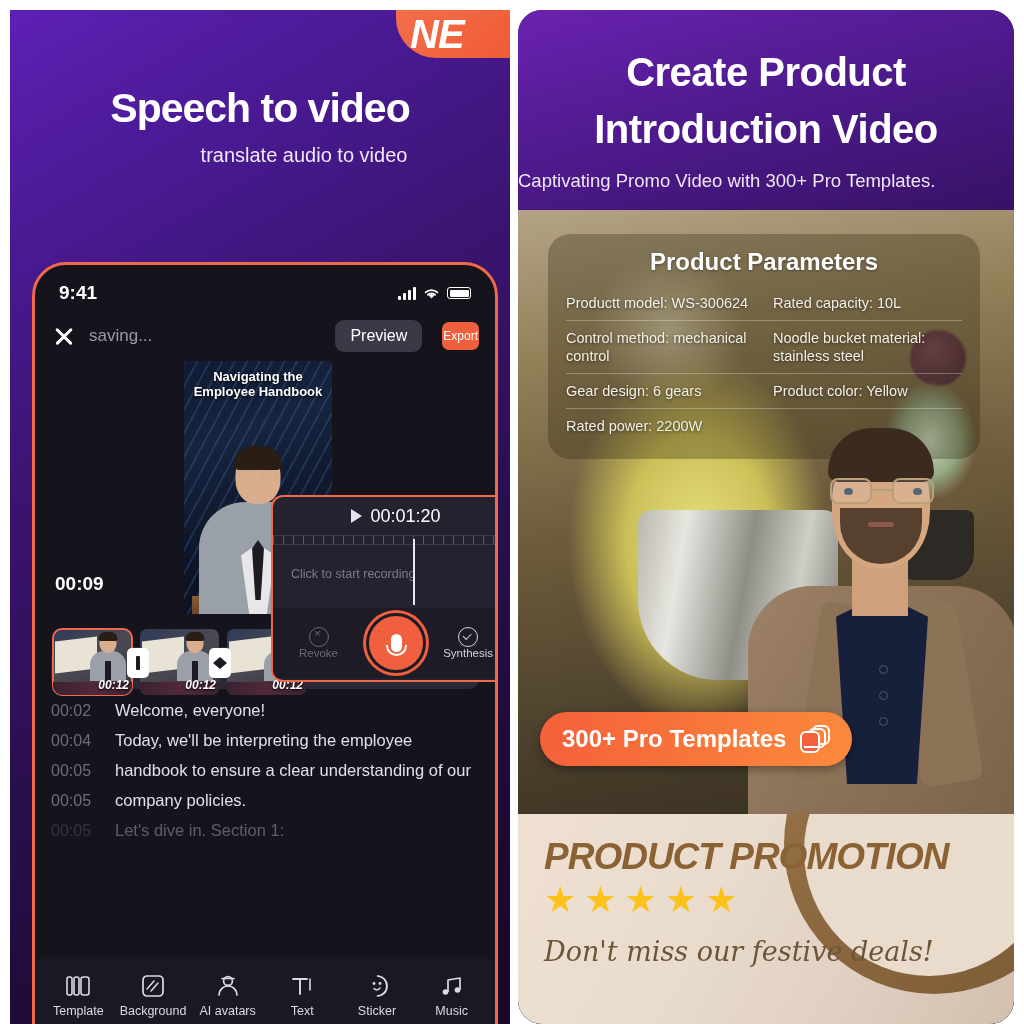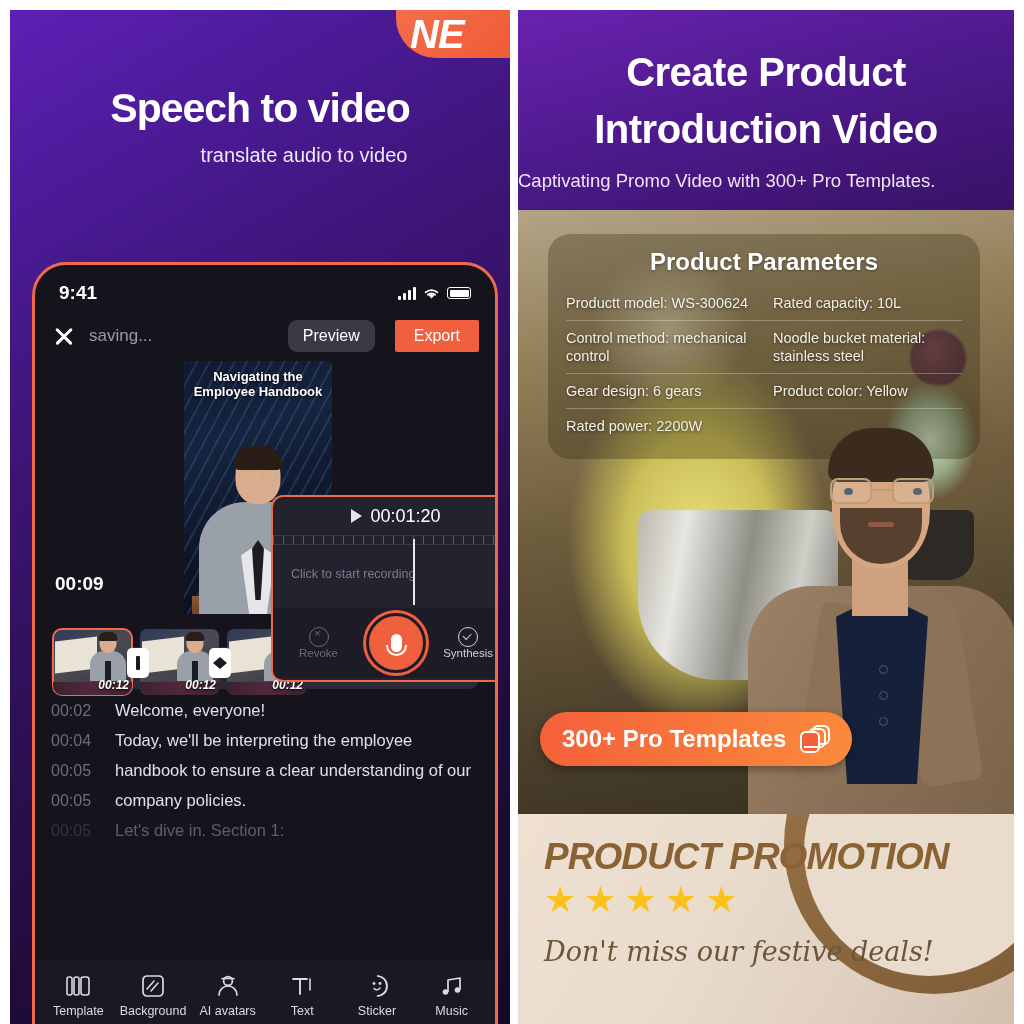--- a/index.html
+++ b/index.html
@@ -46,21 +46,21 @@
   .bars i:nth-child(3){height:10px;} .bars i:nth-child(4){height:13px;}
   .batt{width:24px;height:12px;border:1.5px solid #fff;border-radius:3px;padding:1.5px;box-sizing:border-box;}
   .batt span{display:block;width:100%;height:100%;background:#fff;border-radius:1px;}
 
   .topbar{height:50px;display:flex;align-items:center;padding:0 16px;box-sizing:border-box;gap:12px;}
   .x-icon{width:26px;height:26px;position:relative;flex:0 0 auto;}
   .x-icon:before,.x-icon:after{content:"";position:absolute;left:2px;top:12px;width:22px;height:2.6px;background:#fff;border-radius:2px;}
   .x-icon:before{transform:rotate(45deg);} .x-icon:after{transform:rotate(-45deg);}
   .saving{color:#9c98a8;font-size:17px;flex:1;}
   .btn-preview{background:#3a3946;color:#fff;font-size:16px;padding:7px 15px;border-radius:9px;}
-  .btn-export{background:#f0603e;color:#fff;font-size:16px;padding:7px 19px;border-radius:2px;margin-left:8px;}
+  .btn-export{background:#f0603e;color:#fff;font-size:12px;padding:7px 1px;border-radius:7px;margin-left:8px;}
 
   .preview-area{position:relative;height:268px;}
   .vid{
     position:absolute;left:149px;top:0px;width:148px;height:253px;border-radius:3px;overflow:hidden;
     background:linear-gradient(160deg,#101a33 0%,#16243f 30%,#0c1426 70%,#080e1c 100%);
   }
   .vid .swoosh{position:absolute;inset:0;
      background:repeating-linear-gradient(118deg,rgba(90,130,190,.22) 0px,rgba(90,130,190,.22) 2px,transparent 2px,transparent 11px);}
   .vid-cap{position:absolute;top:8px;left:0;width:100%;text-align:center;color:#fff;font-weight:bold;font-size:13px;line-height:15px;text-shadow:0 1px 3px #000;z-index:4;}
   .av{position:absolute;bottom:0;left:50%;transform:translateX(-50%);width:132px;height:170px;}
@@ -136,21 +136,21 @@
   .ln .ts{color:#6f6b7d;font-size:16px;min-width:50px;}
   .ln .tx{color:#e2def0;font-size:16.5px;}
   .ln.fade{opacity:.35;}
 
   .tabbar{position:absolute;left:0;bottom:0;width:100%;height:72px;background:#1a1923;display:flex;align-items:center;justify-content:space-around;padding:0 6px;box-sizing:border-box;}
   .tab{display:flex;flex-direction:column;align-items:center;gap:5px;width:70px;}
   .tab .lb{color:#ddd9e6;font-size:12.5px;}
   .tab svg{display:block;}
 
   
-  .panel-right{position:absolute;left:518px;top:10px;width:496px;height:1014px;overflow:hidden;background:#1a0a2e;}
+  .panel-right{position:absolute;left:518px;top:10px;width:496px;height:1014px;overflow:hidden;background:#1a0a2e;border-radius:24px;}
   .rp-bg{position:absolute;inset:0;background:linear-gradient(165deg,#6a22b0 0%,#4d1a8c 14%,#33105e 32%,#220a3e 55%,#190727 100%);}
   .rp-title{position:absolute;top:34px;left:0;width:100%;text-align:center;color:#fff;font-size:40px;font-weight:bold;line-height:57px;letter-spacing:-.5px;}
   .rp-sub{position:absolute;top:160px;left:0;width:100%;text-align:left;color:#efe6f8;font-size:18.5px;}
 
   .mock{position:absolute;left:0;top:200px;width:496px;height:614px;overflow:hidden;}
   .mock .kitchen{position:absolute;inset:0;
     background:
       radial-gradient(ellipse 120px 150px at 420px 250px,#6f5a3c 0%,transparent 60%),
       radial-gradient(ellipse 180px 260px at 180px 330px,#e8e07a 0%,#cbbf58 40%,transparent 72%),
       radial-gradient(ellipse 120px 120px at 150px 120px,#cfc3a0 0%,transparent 65%),

